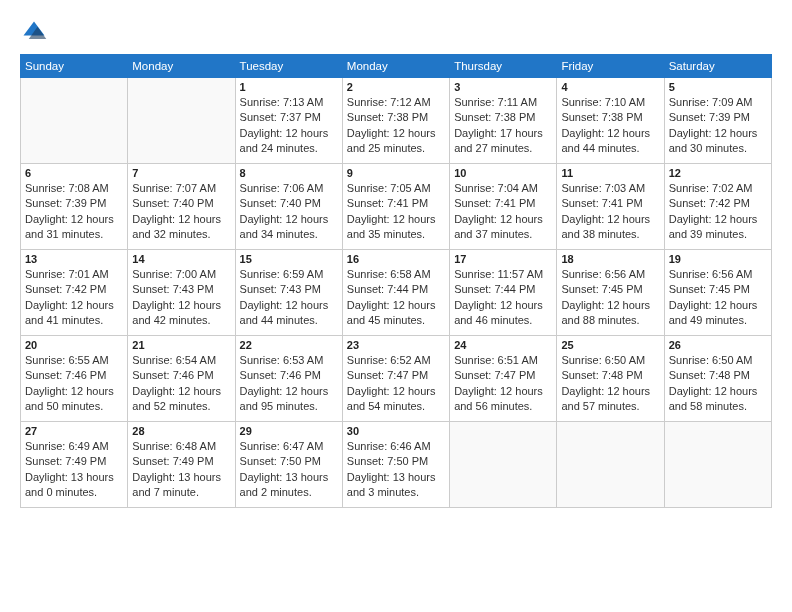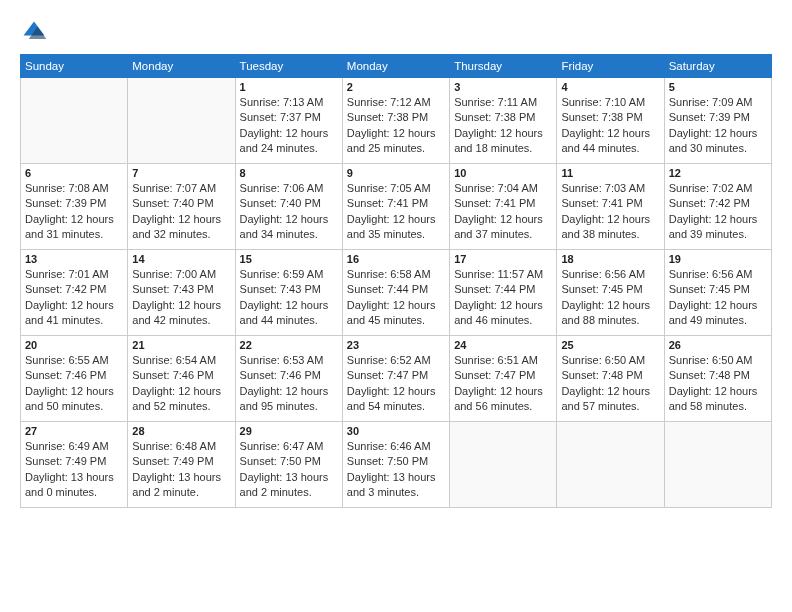--- a/index.html
+++ b/index.html
@@ -138,21 +138,21 @@
           <td>
             <div class="day-num">1</div>
             <div class="day-info"><span>Sunrise: 7:13 AM</span><br><span>Sunset: 7:37 PM</span><br><span>Daylight: 12 hours and 24 minutes.</span></div>
           </td>
           <td>
             <div class="day-num">2</div>
             <div class="day-info"><span>Sunrise: 7:12 AM</span><br><span>Sunset: 7:38 PM</span><br><span>Daylight: 12 hours and 25 minutes.</span></div>
           </td>
           <td>
             <div class="day-num">3</div>
-            <div class="day-info"><span>Sunrise: 7:11 AM</span><br><span>Sunset: 7:38 PM</span><br><span>Daylight: 12 hours and 18 minutes.</span></div>
+            <div class="day-info"><span>Sunrise: 7:11 AM</span><br><span>Sunset: 7:38 PM</span><br><span>Daylight: 17 hours and 27 minutes.</span></div>
           </td>
           <td>
             <div class="day-num">4</div>
             <div class="day-info"><span>Sunrise: 7:10 AM</span><br><span>Sunset: 7:38 PM</span><br><span>Daylight: 12 hours and 44 minutes.</span></div>
           </td>
           <td>
             <div class="day-num">5</div>
             <div class="day-info"><span>Sunrise: 7:09 AM</span><br><span>Sunset: 7:39 PM</span><br><span>Daylight: 12 hours and 30 minutes.</span></div>
           </td>
         </tr>
@@ -246,21 +246,21 @@
             <div class="day-info"><span>Sunrise: 6:50 AM</span><br><span>Sunset: 7:48 PM</span><br><span>Daylight: 12 hours and 58 minutes.</span></div>
           </td>
         </tr>
         <tr class="last-row">
           <td>
             <div class="day-num">27</div>
             <div class="day-info"><span>Sunrise: 6:49 AM</span><br><span>Sunset: 7:49 PM</span><br><span>Daylight: 13 hours and 0 minutes.</span></div>
           </td>
           <td>
             <div class="day-num">28</div>
-            <div class="day-info"><span>Sunrise: 6:48 AM</span><br><span>Sunset: 7:49 PM</span><br><span>Daylight: 13 hours and 2 minute.</span></div>
+            <div class="day-info"><span>Sunrise: 6:48 AM</span><br><span>Sunset: 7:49 PM</span><br><span>Daylight: 13 hours and 7 minute.</span></div>
           </td>
           <td>
             <div class="day-num">29</div>
             <div class="day-info"><span>Sunrise: 6:47 AM</span><br><span>Sunset: 7:50 PM</span><br><span>Daylight: 13 hours and 2 minutes.</span></div>
           </td>
           <td>
             <div class="day-num">30</div>
             <div class="day-info"><span>Sunrise: 6:46 AM</span><br><span>Sunset: 7:50 PM</span><br><span>Daylight: 13 hours and 3 minutes.</span></div>
           </td>
           <td class="empty-cell"></td>

